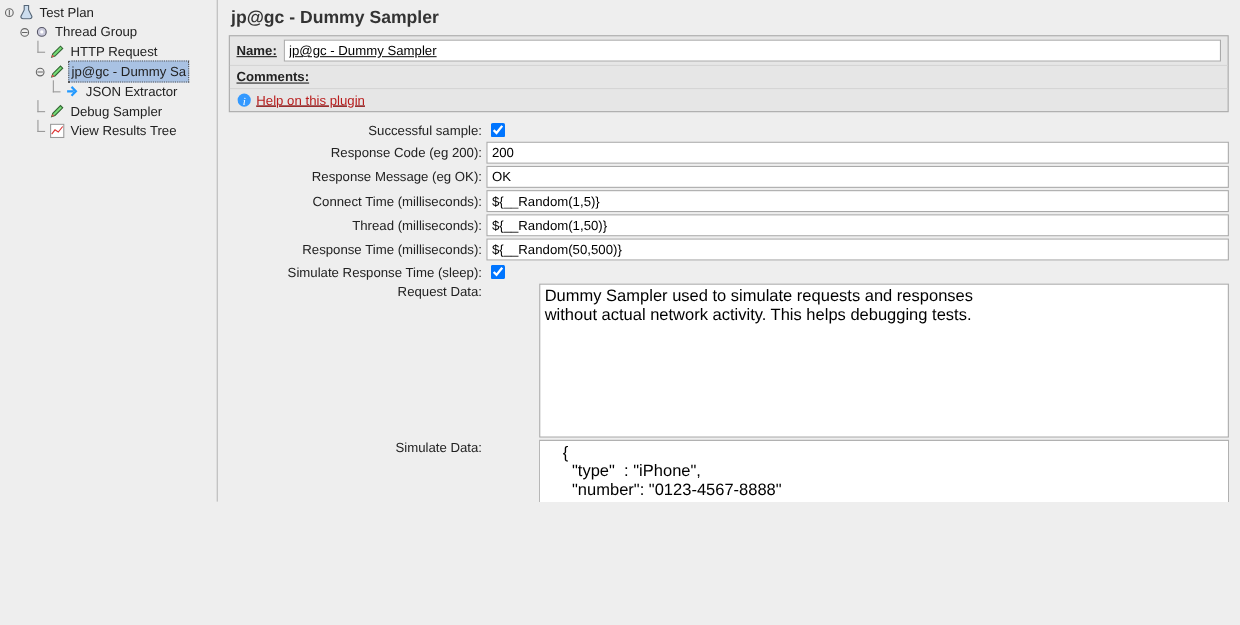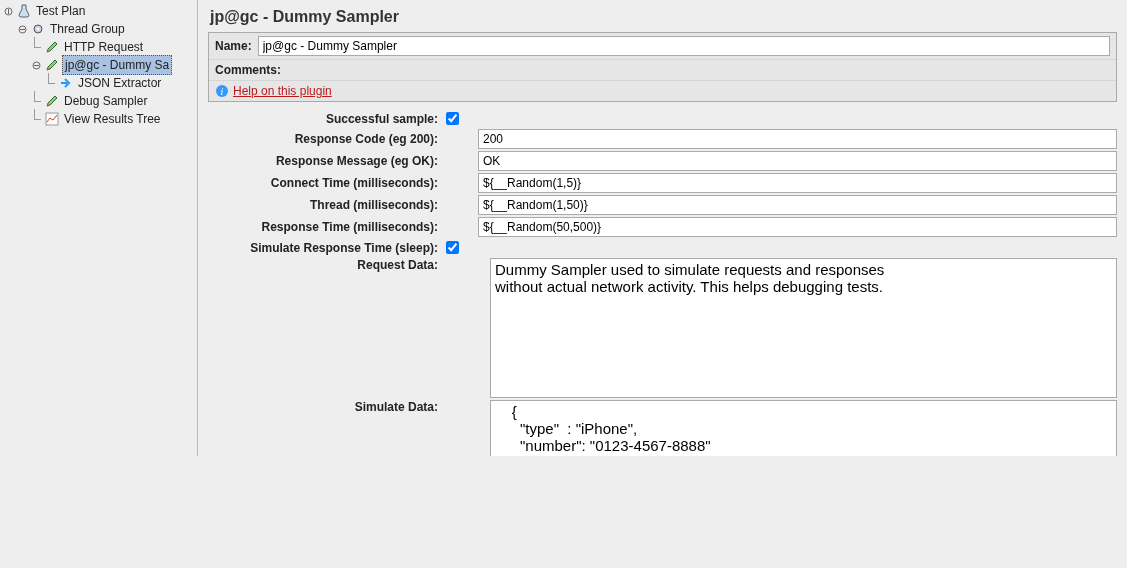--- a/index.html
+++ b/index.html
@@ -80,20 +80,21 @@
   }
   .header-box {
     border: 1px solid #aaa;
     background: #e6e6e6;
     border-radius: 0;
   }
   .hb-row {
     display: flex;
     align-items: center;
     padding: 3px 6px;
+    text-decoration: underline;
   }
   .hb-row + .hb-row { border-top: 1px solid #d5d5d5; }
   .hb-label { font-weight: bold; font-size: 12px; margin-right: 6px; white-space: nowrap; }
   .name-row input {
     flex: 1;
     height: 20px;
     border: 1px solid #aaa;
     background: #fff;
     font-family: inherit;
     font-size: 12px;
@@ -112,38 +113,37 @@
     padding-top: 8px;
     overflow-y: auto;
   }
   .frow {
     display: flex;
     align-items: center;
   }
   .frow .flabel {
     width: 234px;
     text-align: right;
-    font-weight: bold;
+    font-weight: normal;
     padding-right: 4px;
     font-size: 12px;
     white-space: nowrap;
   }
   .frow .fcontrol {
     flex: 1;
     display: flex;
   }
   .frow input[type=text] {
     width: 100%;
     height: 20px;
     border: 1px solid #aaa;
     background: #fff;
     font-family: inherit;
     font-size: 12px;
     padding: 1px 4px;
-    margin-left: 36px;
   }
   .frow input[type=checkbox] {
     margin: 2px 0 2px 4px;
   }
   .frow.top { align-items: flex-start; gap: 48px; }
   .frow textarea {
     width: 100%;
     border: 1px solid #aaa;
     background: #fff;
     font-family: inherit;

